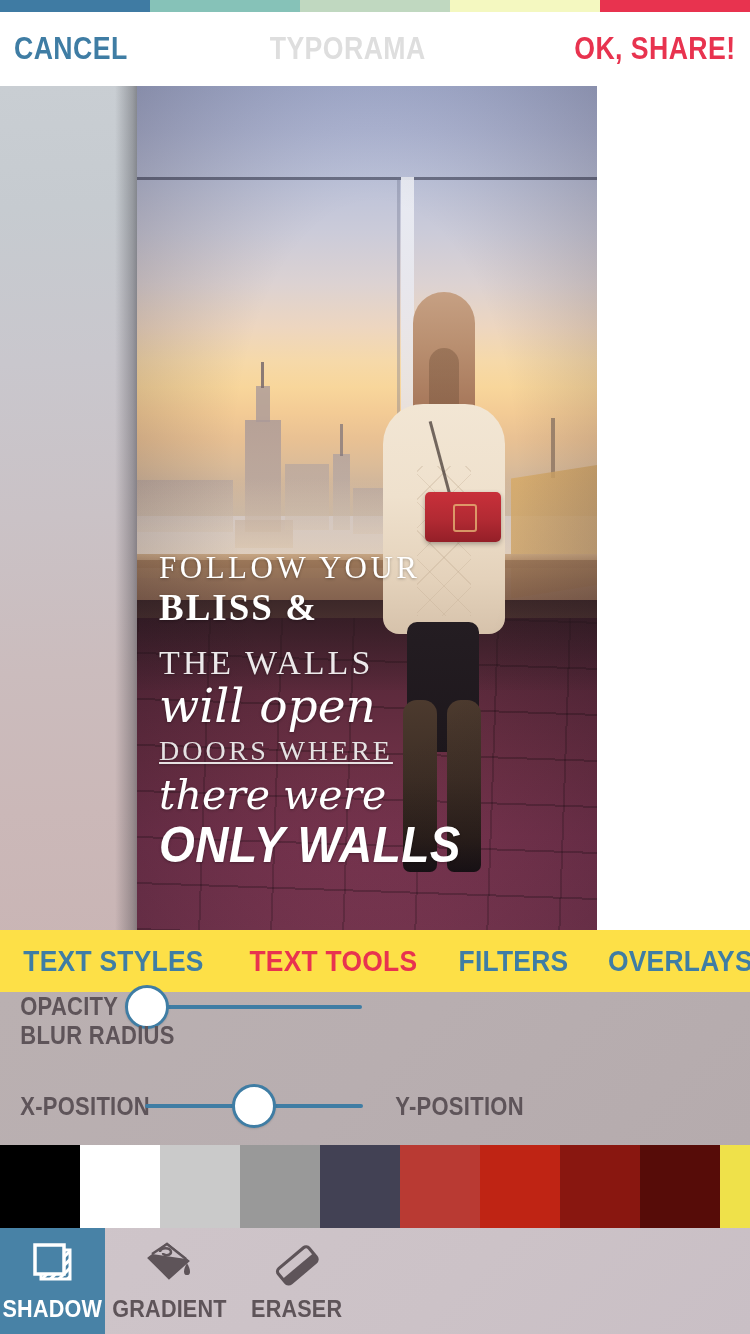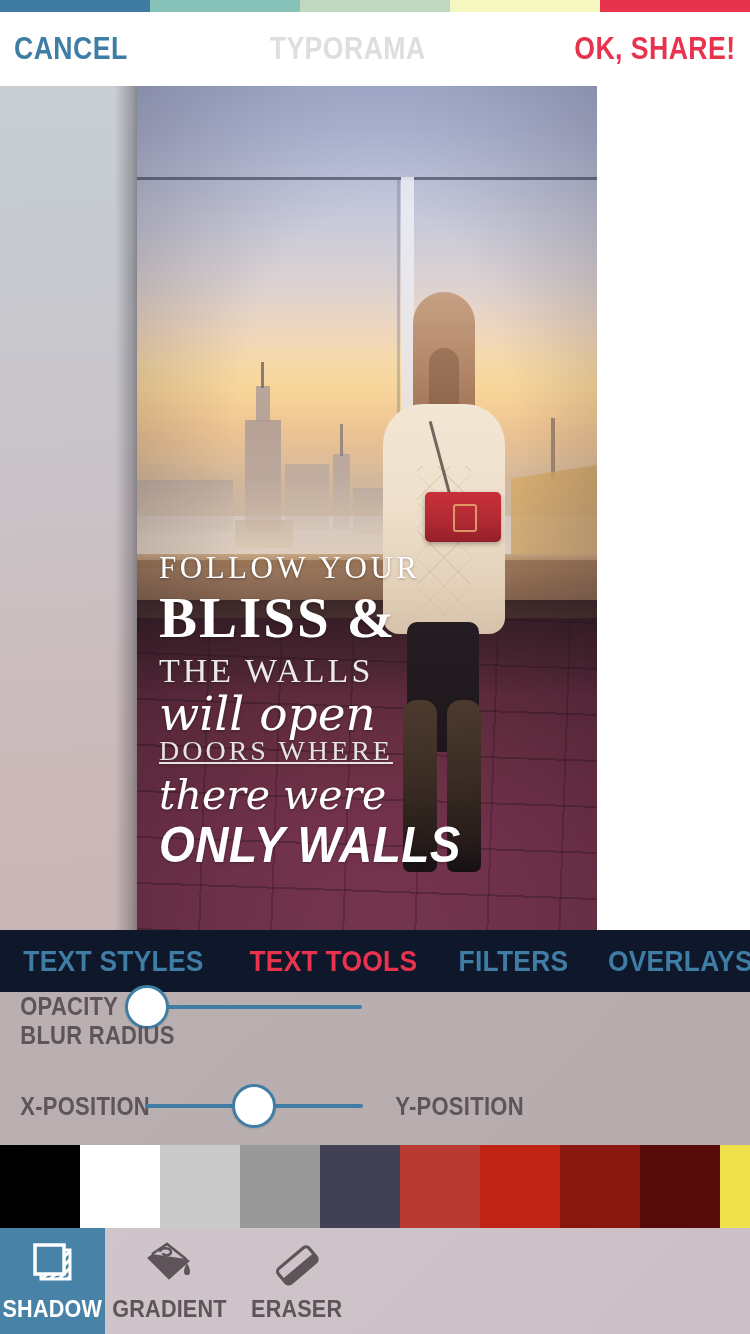--- a/index.html
+++ b/index.html
@@ -354,37 +354,37 @@
   }
   .q-line { display: block; white-space: nowrap; line-height: 1.0; }
   .q-1 {
     font-family: "Liberation Serif", serif;
     font-size: 31px; font-weight: 400;
     letter-spacing: 3.5px;
     margin-bottom: 6px;
   }
   .q-2 {
     font-family: "Liberation Serif", serif;
-    font-size: 57px; font-weight: 700;
+    font-size: 37px; font-weight: 700;
     letter-spacing: 2px;
-    margin-bottom: 8px;
+    margin-bottom: 20px;
   }
   .q-3 {
     font-family: "Liberation Serif", serif;
     font-size: 34px; font-weight: 400;
     letter-spacing: 3px;
     color: #ece9ea;
     margin-bottom: 2px;
   }
   .q-4 {
     font-family: "DejaVu Serif", serif;
     font-style: italic;
     font-size: 47px; font-weight: 400;
     letter-spacing: 0px;
-    margin-bottom: 0;
+    margin-bottom: 8px;
   }
   .q-5 {
     font-family: "Liberation Serif", serif;
     font-size: 28px; font-weight: 400;
     letter-spacing: 3px;
     color: #e6e2e3;
     margin-bottom: 10px;
     text-decoration: underline;
   }
   .q-6 {
@@ -401,21 +401,21 @@
     transform: scaleX(0.92);
     transform-origin: left center;
   }
 
   
   .tabbar {
     position: absolute;
     top: 930px; left: 0;
     width: 750px;
     height: 62px;
-    background: #0f172a;
+    background: #fde047;
     display: flex;
     align-items: center;
     overflow: hidden;
     white-space: nowrap;
   }
   .tab {
     font-family: "Liberation Sans Narrow", "Liberation Sans", sans-serif;
     font-size: 30px;
     font-weight: 700;
     color: #3f7da4;

